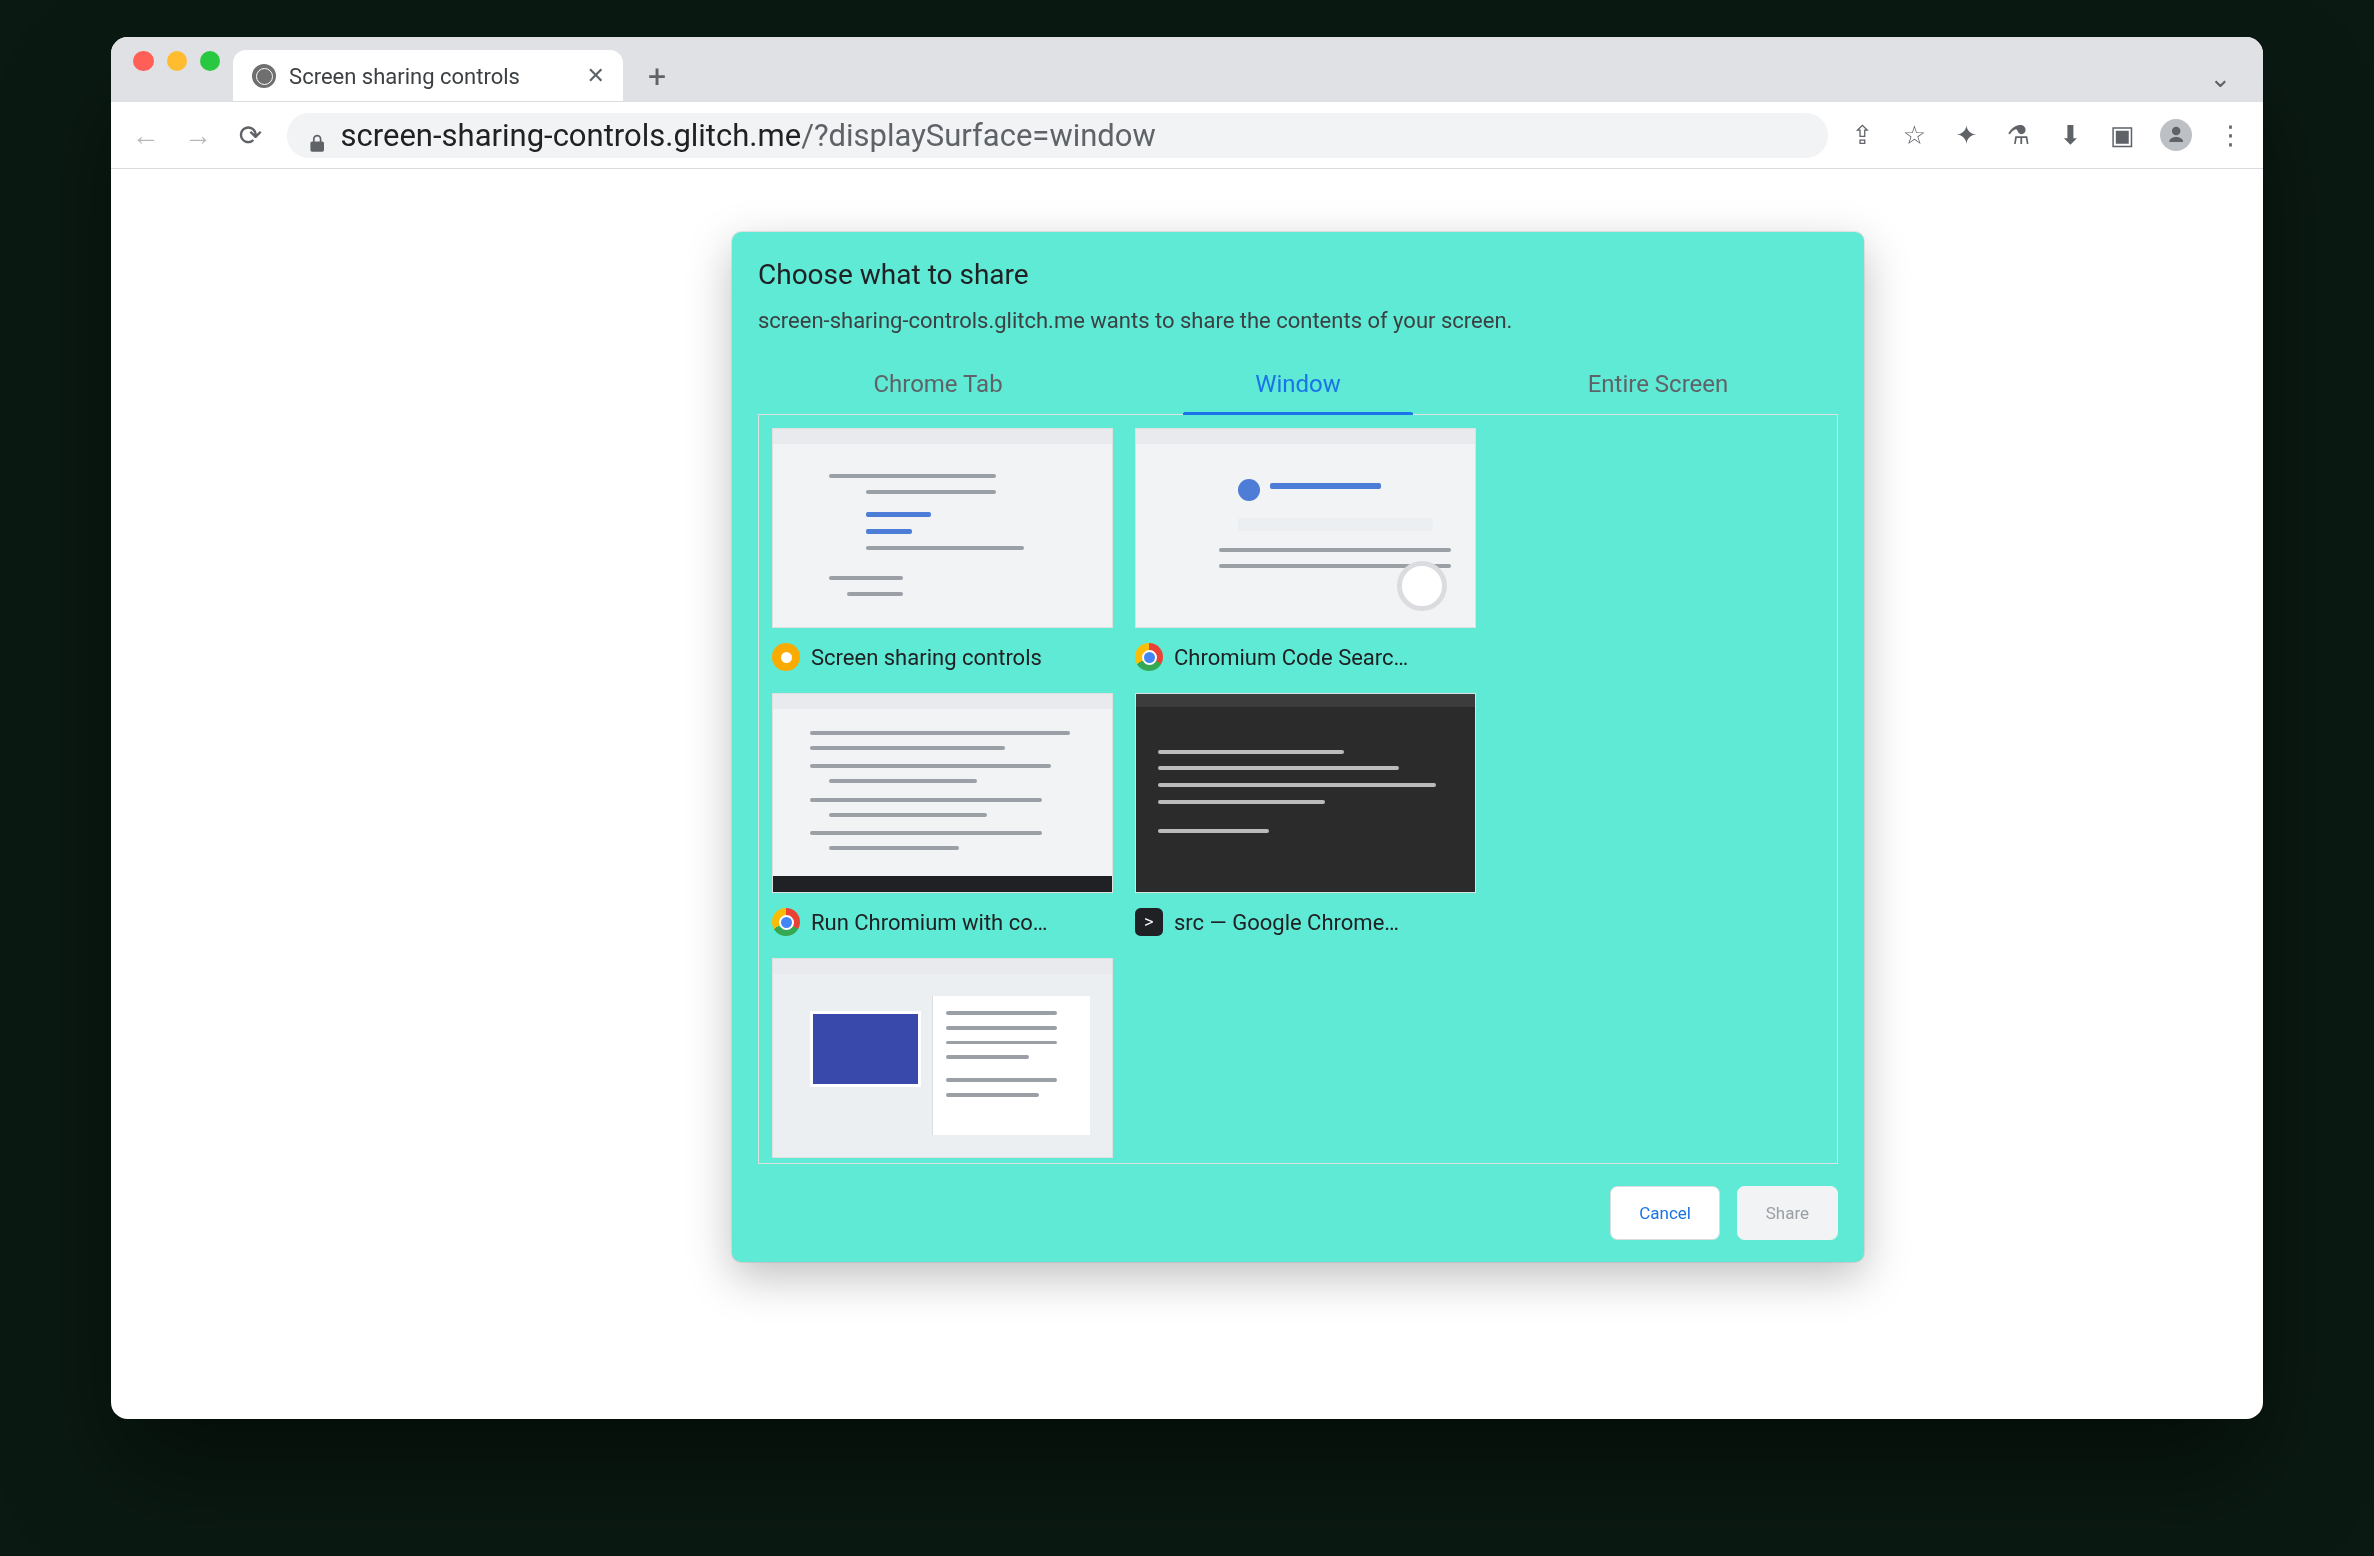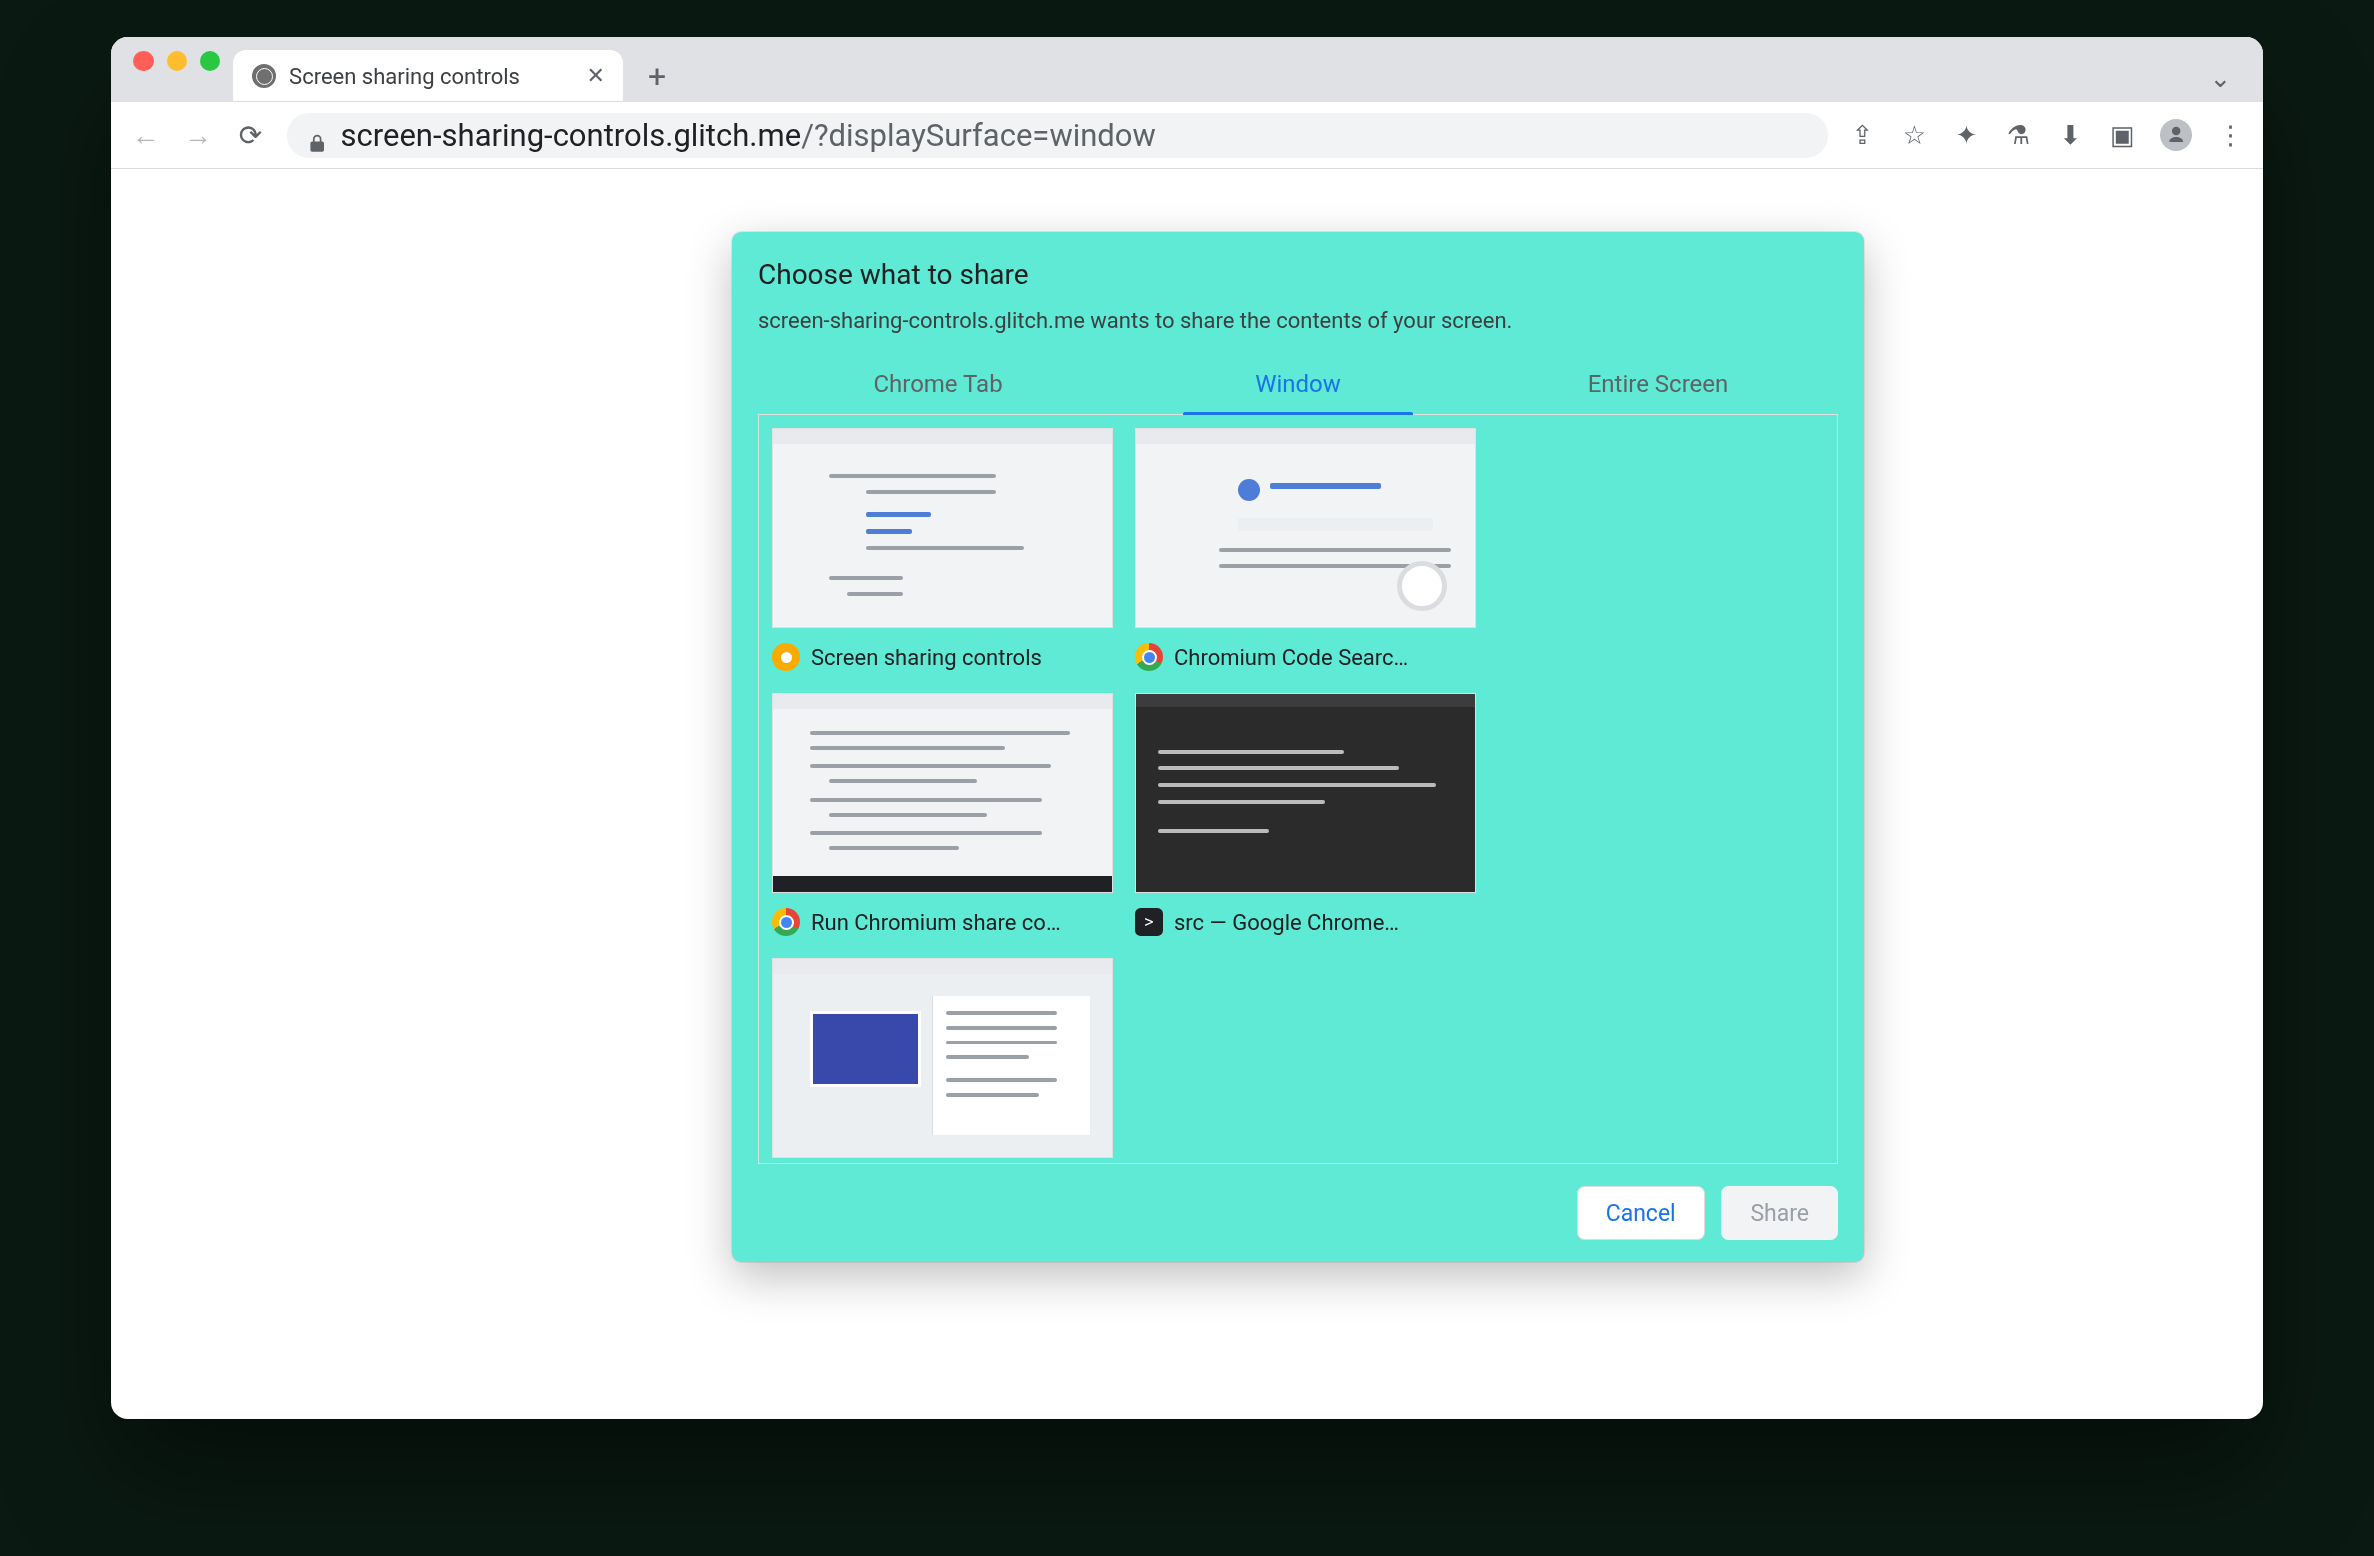--- a/index.html
+++ b/index.html
@@ -80,21 +80,21 @@
   .thumb .dark{position:absolute;inset:0;background:#2b2b2b;}
   .thumb .dark .tb{position:absolute;left:0;right:0;top:0;height:13px;background:#3c3c3c;}
   .thumb .line{position:absolute;height:3.7px;background:#9aa0a6;border-radius:1.9px;}
   .thumb .blue{background:#4d7dd6;}
   .thumb .circle{position:absolute;width:50px;height:50px;border:5.6px solid #dadce0;border-radius:50%;right:28px;bottom:16.7px;background:#fff;}
   .thumb .docstrip{position:absolute;left:0;right:0;bottom:0;height:16.7px;background:#202124;}
   .thumb .mini{position:absolute;left:37px;top:52px;width:111px;height:76px;background:#3949ab;border:3.7px solid #fff;}
   .thumb .panel{position:absolute;right:22px;top:37px;width:158px;bottom:22px;background:#fff;border-left:0.9px solid #ddd;}
 
   .dlg-actions{display:flex; justify-content:flex-end; gap:16.7px; padding-top:22px;}
-  .btn{height:54px;padding:0 28px;border-radius:7.4px;font-size:23px;display:flex;align-items:center;border:0.9px solid #dadce0;background:#fff;color:#1a73e8;}
+  .btn{height:54px;padding:0 28px;border-radius:7.4px;font-size:17px;display:flex;align-items:center;border:0.9px solid #dadce0;background:#fff;color:#1a73e8;}
   .btn.primary{background:#f1f3f4;color:#9aa0a6;border-color:#f1f3f4;}
 
 </style>
 </head>
 <body>
 
 <div class="stage">
   <div class="win">
 
     <div class="titlebar">
@@ -199,21 +199,21 @@
               <div class="line" style="left:37px;top:70px;width:241px;"></div>
               <div class="line" style="left:56px;top:85px;width:148px;"></div>
               <div class="line" style="left:37px;top:104px;width:232px;"></div>
               <div class="line" style="left:56px;top:119px;width:158px;"></div>
               <div class="line" style="left:37px;top:137px;width:232px;"></div>
               <div class="line" style="left:56px;top:152px;width:130px;"></div>
               <div class="docstrip"></div>
             </div>
             <div class="itemrow">
               <span class="appicon chrome"></span>
-              <span class="itemlabel">Run Chromium share co…</span>
+              <span class="itemlabel">Run Chromium with co…</span>
             </div>
           </div>
 
           <div class="item">
             <div class="thumb">
               <div class="dark">
                   <div class="tb"></div>
                 <div class="line" style="left:22px;top:56px;width:186px;background:#bbb;"></div>
                 <div class="line" style="left:22px;top:72px;width:241px;background:#bbb;"></div>
                 <div class="line" style="left:22px;top:89px;width:278px;background:#bbb;"></div>

